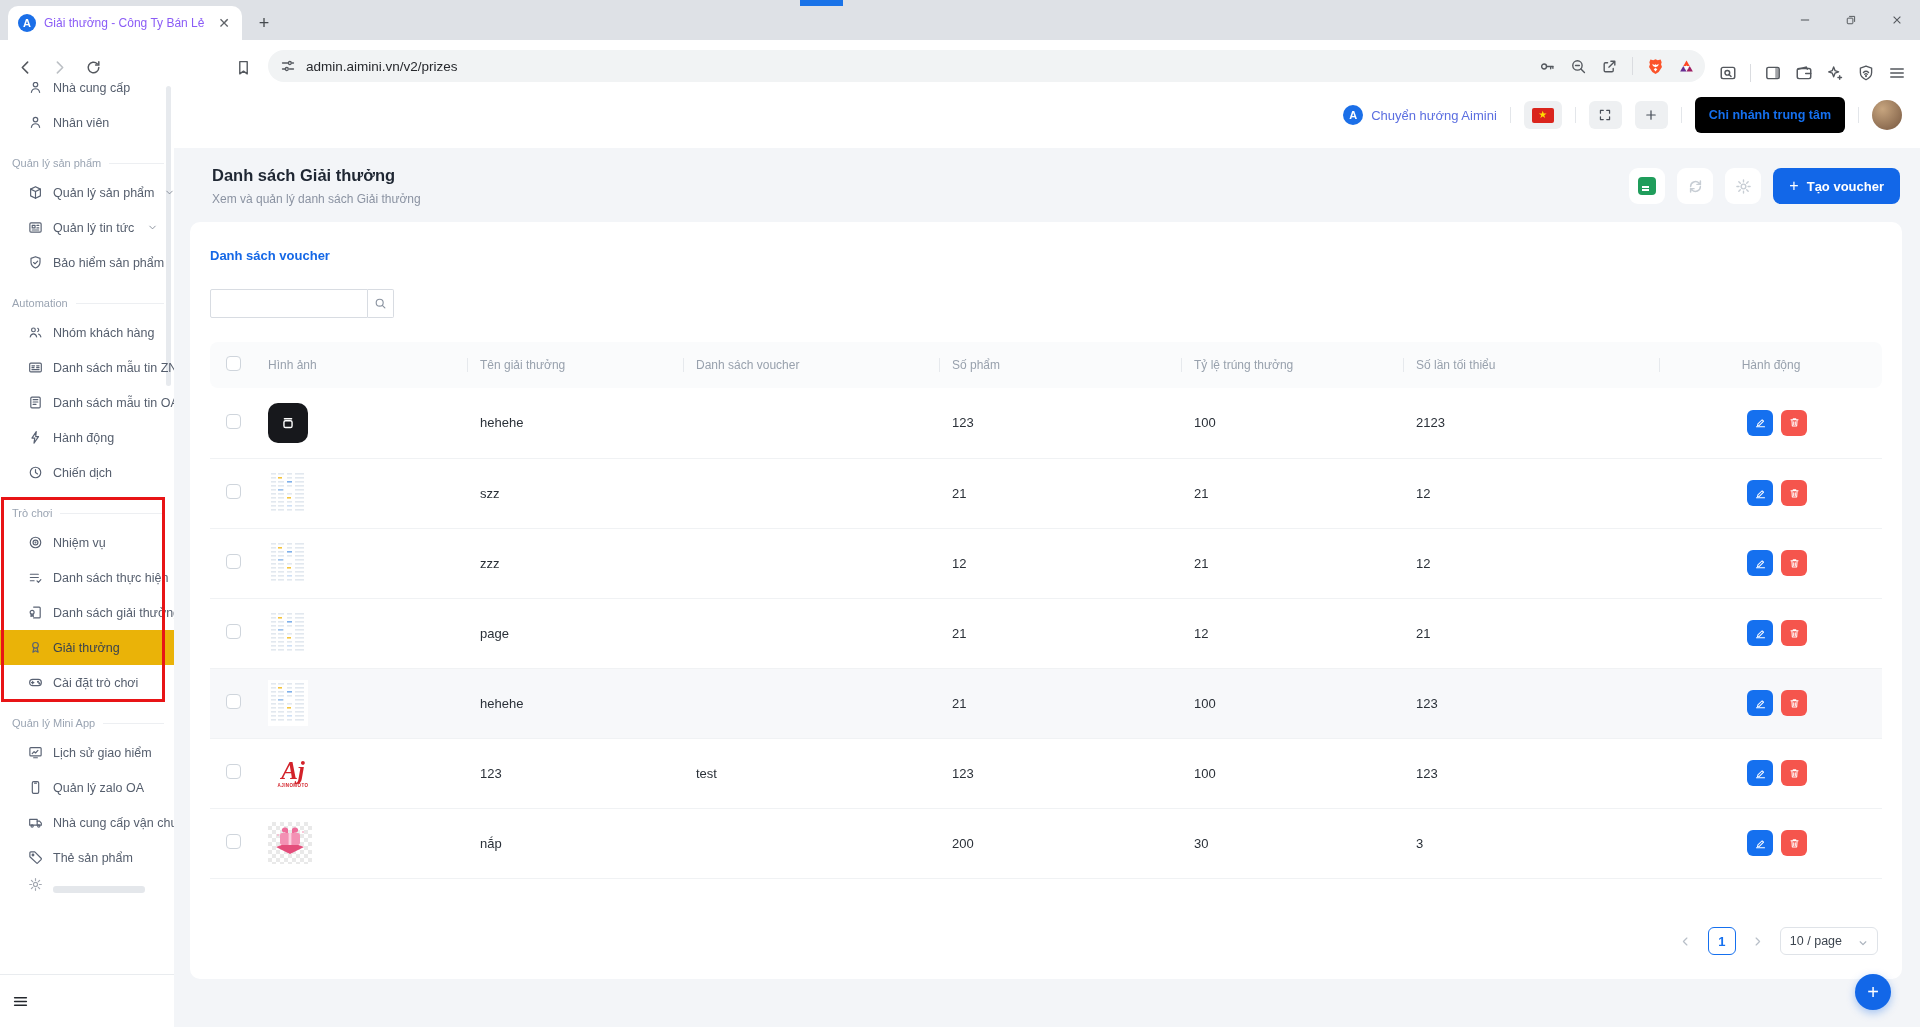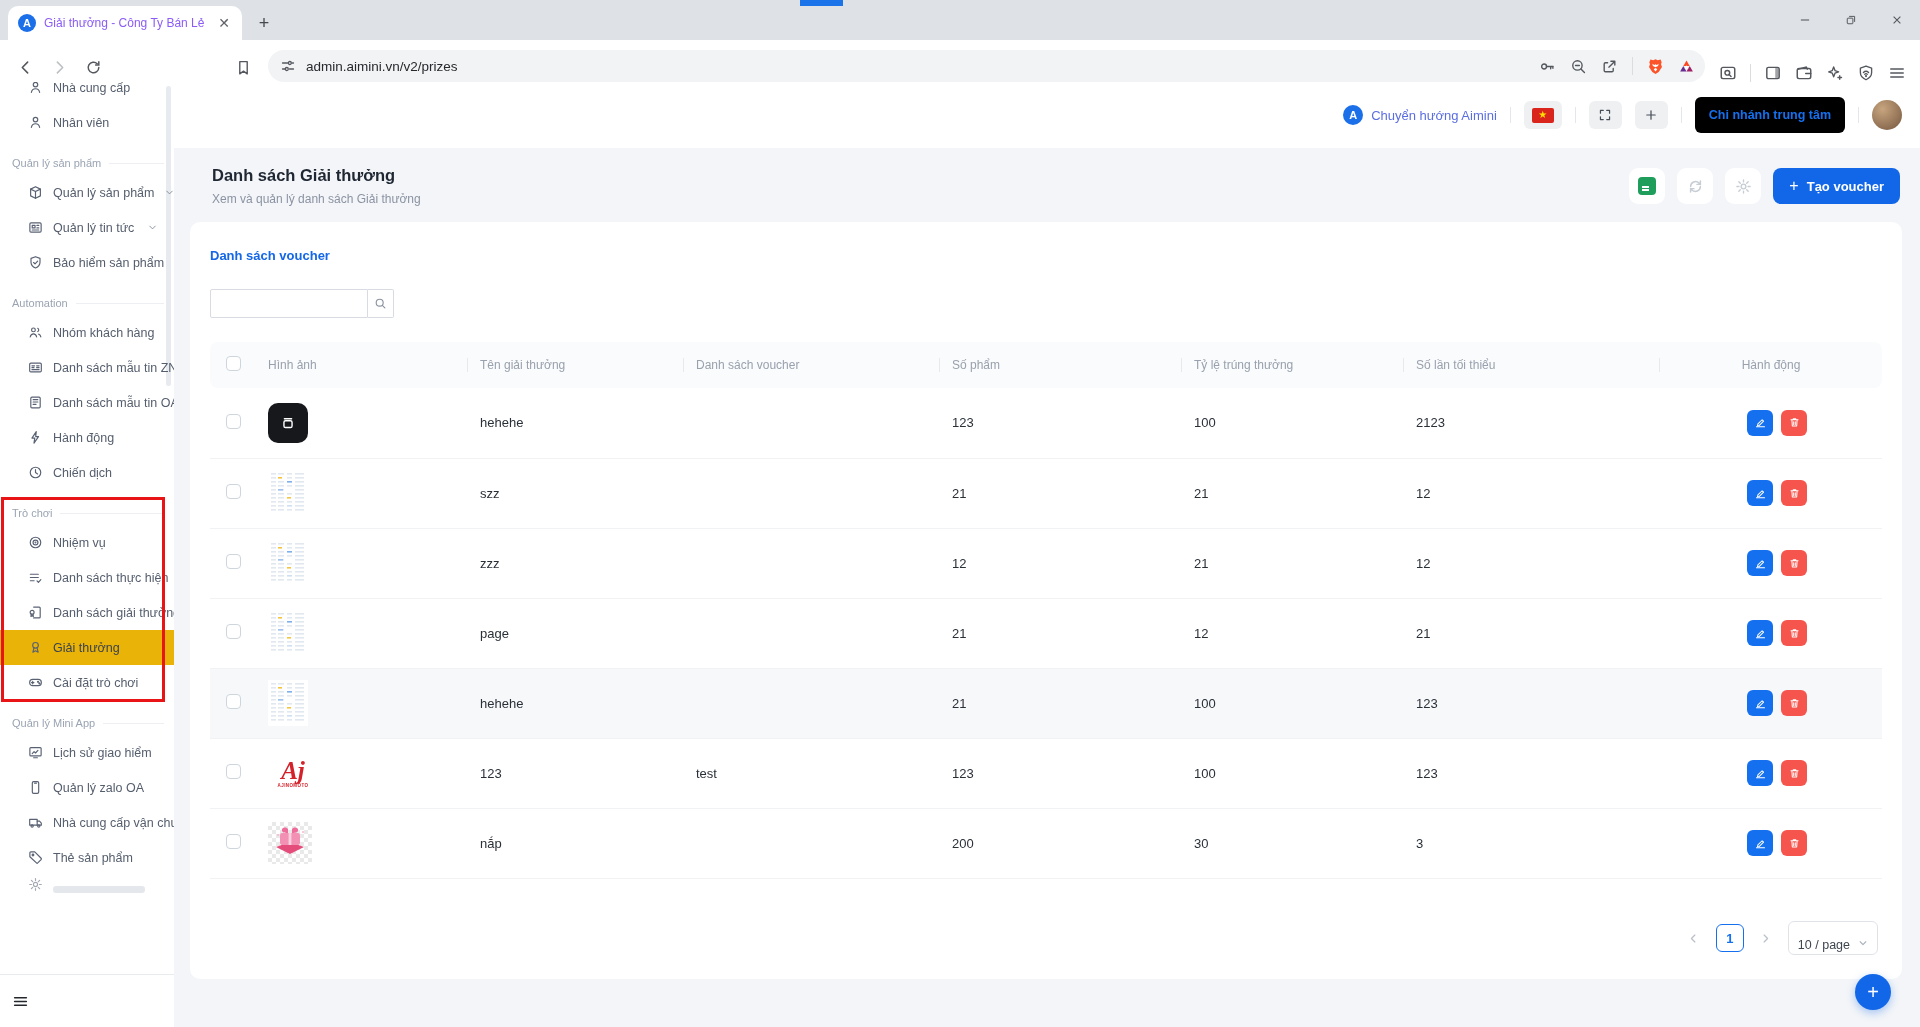--- a/index.html
+++ b/index.html
@@ -103,21 +103,21 @@
 .aji .a2{font-size:4.5px;color:#d3222a;font-weight:700;letter-spacing:.4px}
 .acts{display:flex;gap:8px;justify-content:center}
 .abtn{width:26px;height:26px;border:none;border-radius:6px;display:flex;align-items:center;justify-content:center;cursor:pointer;color:#fff}
 .abtn .icn{width:13px;height:13px}
 .abtn.edit{background:#1570ef}
 .abtn.del{background:#f5554d}
 .pagin{margin-top:auto;display:flex;justify-content:flex-end;align-items:center;gap:10px;padding:26px 4px 8px 0}
 .pchev{width:24px;height:24px;display:flex;align-items:center;justify-content:center;color:#b9c0c9;cursor:pointer}
 .pchev .icn{width:11px;height:11px}
 .pnum{width:28px;height:28px;border:1px solid #1570ef;color:#1570ef;border-radius:6px;display:flex;align-items:center;justify-content:center;font-size:13px;font-weight:700;cursor:pointer}
-.psize{height:28px;border:1px solid #dfe3e8;border-radius:6px;padding:16px 9px;display:flex;align-items:flex-start;gap:8px;font-size:12.5px;color:#3d454f;cursor:pointer;background:#fff}
+.psize{height:28px;border:1px solid #dfe3e8;border-radius:6px;padding:6px 9px;display:flex;align-items:flex-end;gap:16px;font-size:12.5px;color:#3d454f;cursor:pointer;background:#fff}
 .psize .icn{width:10px;height:10px;color:#aab2bc}
 .fab{position:absolute;right:29px;bottom:17px;width:36px;height:36px;border-radius:50%;background:#1267e8;border:none;color:#fff;font-size:20px;line-height:1;display:flex;align-items:center;justify-content:center;cursor:pointer;box-shadow:0 3px 8px rgba(18,103,232,.35)}
 </style>
 </head>
 <body>
 
 <div class="tabstrip">
   <div class="bluestrip"></div>
   <div class="tab">
     <span class="favicon">A</span>

